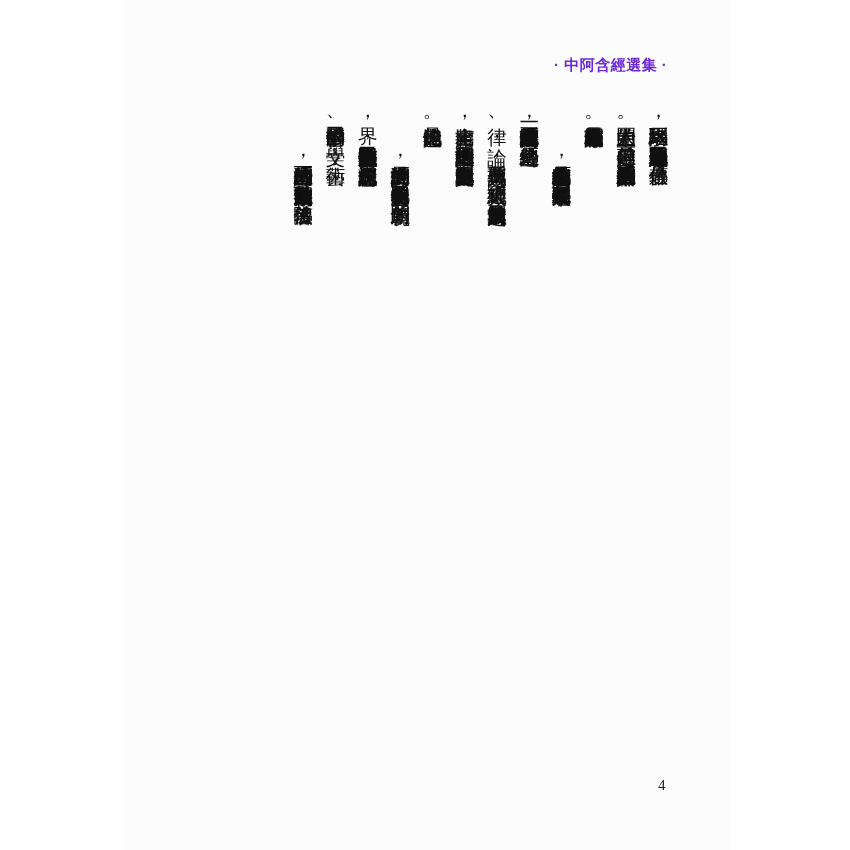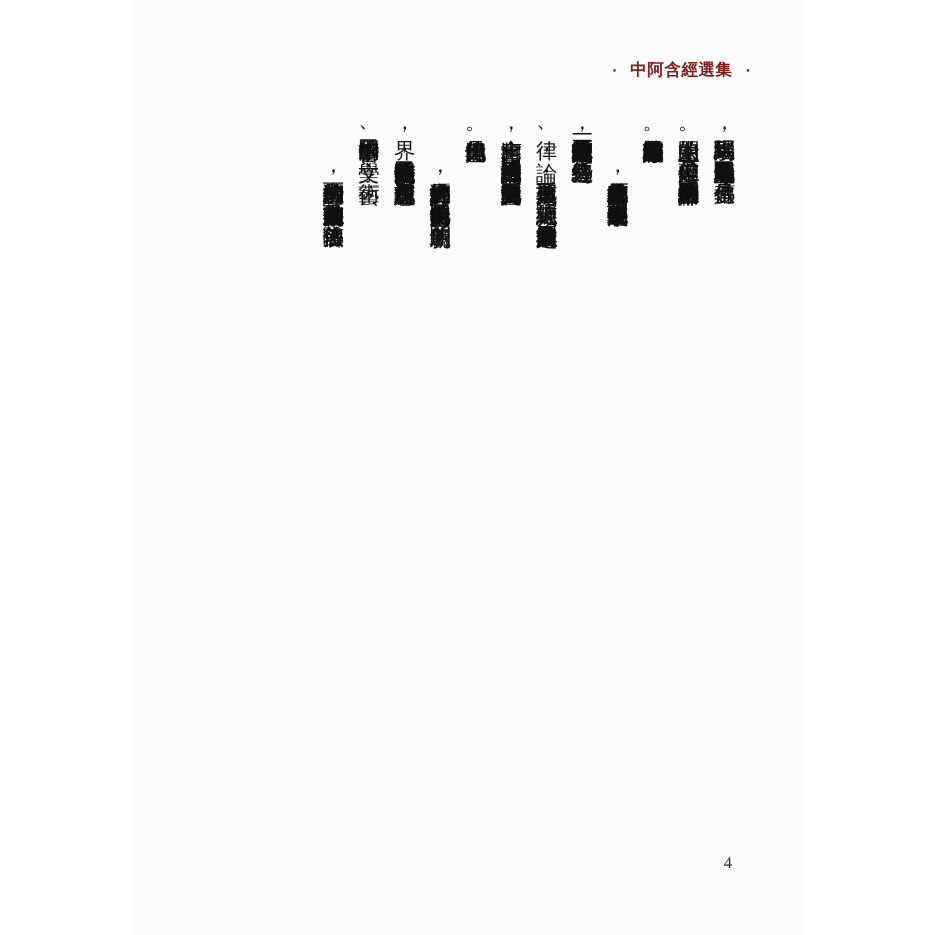--- a/index.html
+++ b/index.html
@@ -15,24 +15,24 @@
       left: 122px;
       top: 0;
       width: 608px;
       height: 850px;
       background: #fcfcfc;
     }
     .running-header {
       position: absolute;
       left: 554px;
       top: 55px;
-      font-family: Liberation Mono, monospace;
+      font-family: Liberation Sans, sans-serif;
       font-size: 15px;
       font-weight: bold;
-      color: #7f1d1d;
+      color: #6d28d9;
       letter-spacing: 0.5px;
       white-space: nowrap;
       line-height: 20px;
     }
     .body-text {
       position: absolute;
       top: 112px;
       right: 176px; 
       height: 660px;
       writing-mode: vertical-rl;

